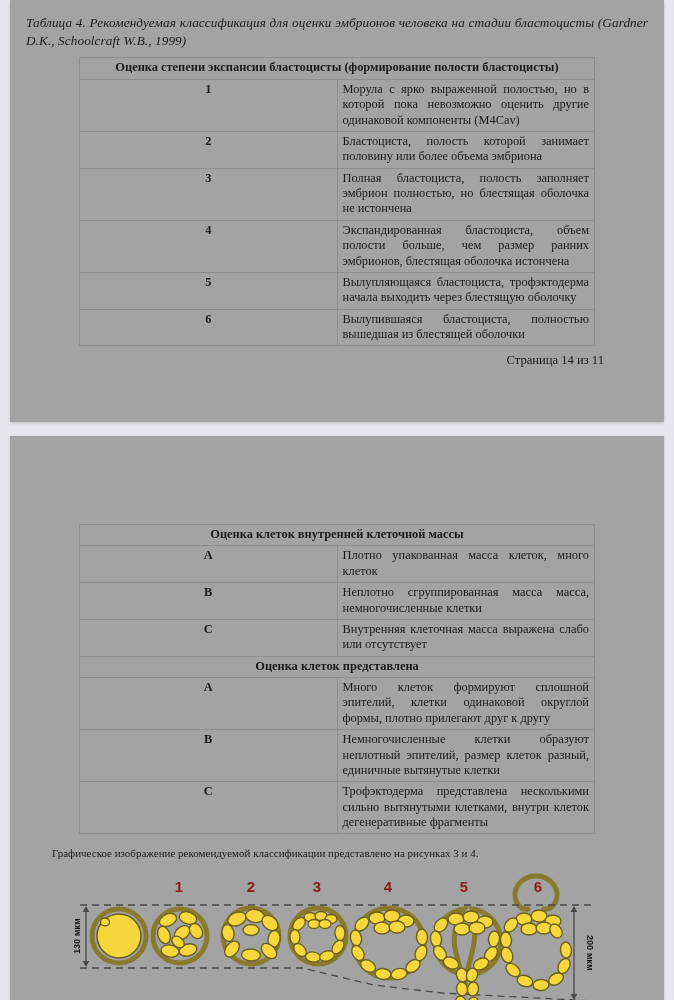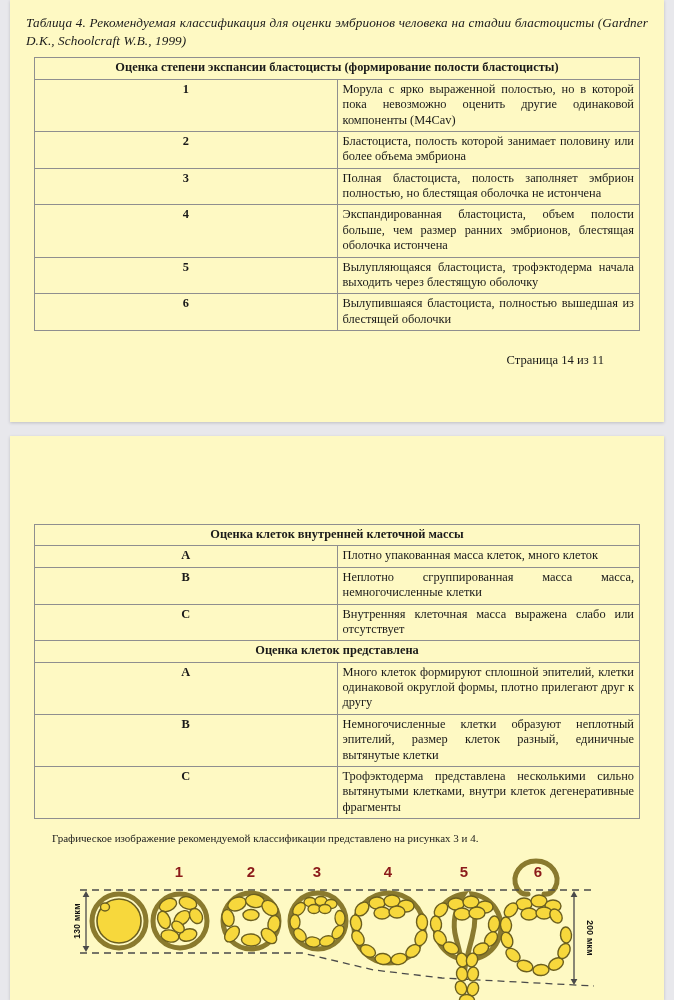--- a/index.html
+++ b/index.html
@@ -8,21 +8,21 @@
     background: #e8e8ec;
   }
   body {
     width: 674px;
     height: 1000px;
     overflow: hidden;
     font-family: "Liberation Serif", "DejaVu Serif", serif;
     color: #1a1a1a;
   }
   .page {
-    background: #fef9c3;
+    background: #a3a3a3;
     width: 654px;
     margin: 0 auto;
     box-sizing: border-box;
     box-shadow: 0 1px 3px rgba(0,0,0,0.18);
     position: relative;
   }
   #page-1 {
     height: 422px;
     padding: 10px 12px 0 12px;
   }
@@ -36,21 +36,21 @@
     font-style: italic;
     font-size: 13.2px;
     line-height: 1.34;
     text-align: justify;
     margin: 4px 4px 8px 4px;
     letter-spacing: 0.1px;
   }
 
   table.doc-table {
     border-collapse: collapse;
-    width: 606px;
+    width: 516px;
     margin: 0 auto;
     table-layout: fixed;
   }
   table.doc-table td, table.doc-table th {
     border: 1px solid #8f8f8f;
     vertical-align: top;
     padding: 2px 5px 3px 5px;
     font-size: 12.4px;
     line-height: 1.24;
   }

